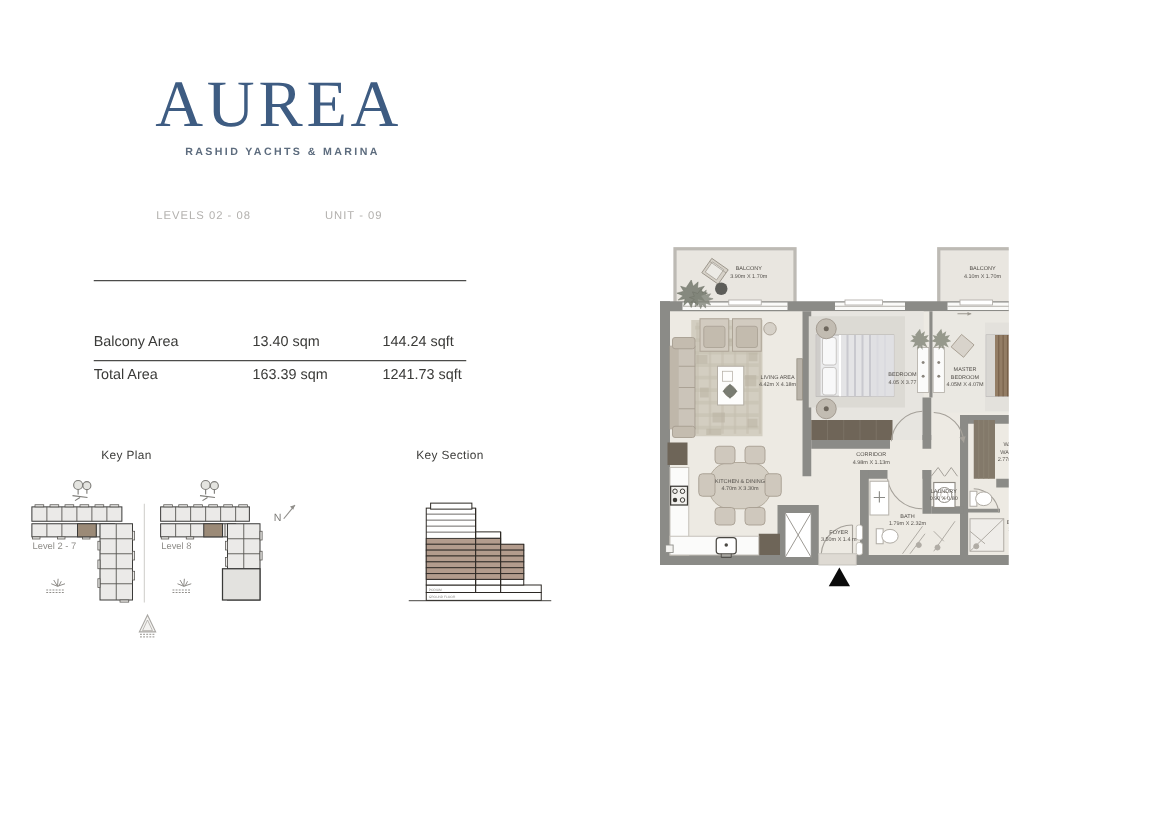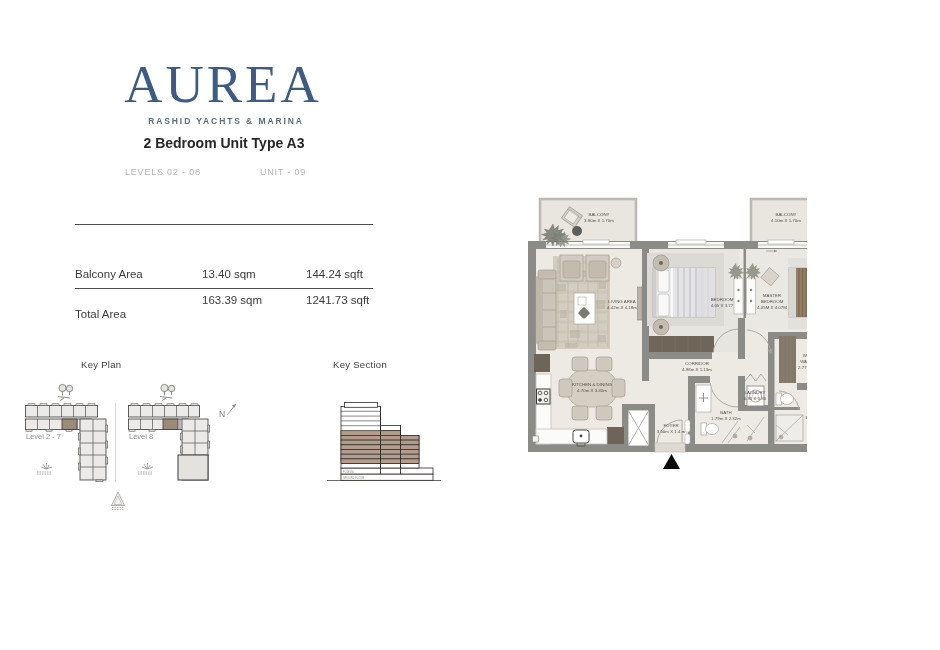--- a/index.html
+++ b/index.html
@@ -11,40 +11,38 @@
 <body>
 <div id="page">
 
   <div class="abs" style="left:0;top:54px;width:446px;text-align:center;color:#3e5c82;
        font-family:'Liberation Serif',serif;font-size:53px;letter-spacing:3px;
        white-space:nowrap;">AUREA</div>
 
   <div class="abs" style="left:3px;top:116px;width:446px;text-align:center;color:#5d6c7e;
        font-size:8.5px;font-weight:bold;letter-spacing:1.9px;">RASHID YACHTS &amp; MARINA</div>
 
-  <div class="abs" style="left:0;top:135px;width:448px;text-align:center;color:#272727;
-       font-size:14px;font-weight:bold;letter-spacing:0px;">2 Bedroom Unit Type A3</div>
 
   <div class="abs" style="left:125px;top:167px;color:#b3b1ae;font-size:9px;letter-spacing:0.8px;">LEVELS 02 - 08</div>
 
   <div class="abs" style="left:260px;top:167px;color:#b3b1ae;font-size:9px;letter-spacing:0.8px;">UNIT - 09</div>
 
   <div class="abs" style="left:75px;top:224px;width:298px;color:#3a3a38;font-size:11.5px;">
 
 
     <div style="height:1px;background:#4c4c4a;margin-bottom:2px;"></div>
     <div style="position:relative;height:19.5px;padding-top:3px;margin-top:40px;">
       <span style="position:absolute;left:0;top:3px;">Balcony Area</span>
       <span style="position:absolute;left:127px;top:3px;">13.40 sqm</span>
       <span style="position:absolute;left:231px;top:3px;">144.24 sqft</span>
     </div>
 
     <div style="height:1px;background:#4c4c4a;margin-bottom:2px;"></div>
     <div style="position:relative;height:19px;padding-top:3px;">
-      <span style="position:absolute;left:0;top:17px;text-align:right;">Total Area</span>
+      <span style="position:absolute;left:0;top:3px;text-align:right;">Total Area</span>
       <span style="position:absolute;left:127px;top:3px;">163.39 sqm</span>
       <span style="position:absolute;left:231px;top:3px;">1241.73 sqft</span>
     </div>
   </div>
 
   <div class="abs" style="left:81px;top:359px;color:#3b3b39;font-size:9.5px;letter-spacing:0.3px;">Key Plan</div>
 
   <div class="abs" style="left:333px;top:359px;color:#3b3b39;font-size:9.5px;letter-spacing:0.3px;">Key Section</div>
 
   <svg class="abs" style="left:0;top:0;" width="940" height="650" viewBox="0 0 940 650">

